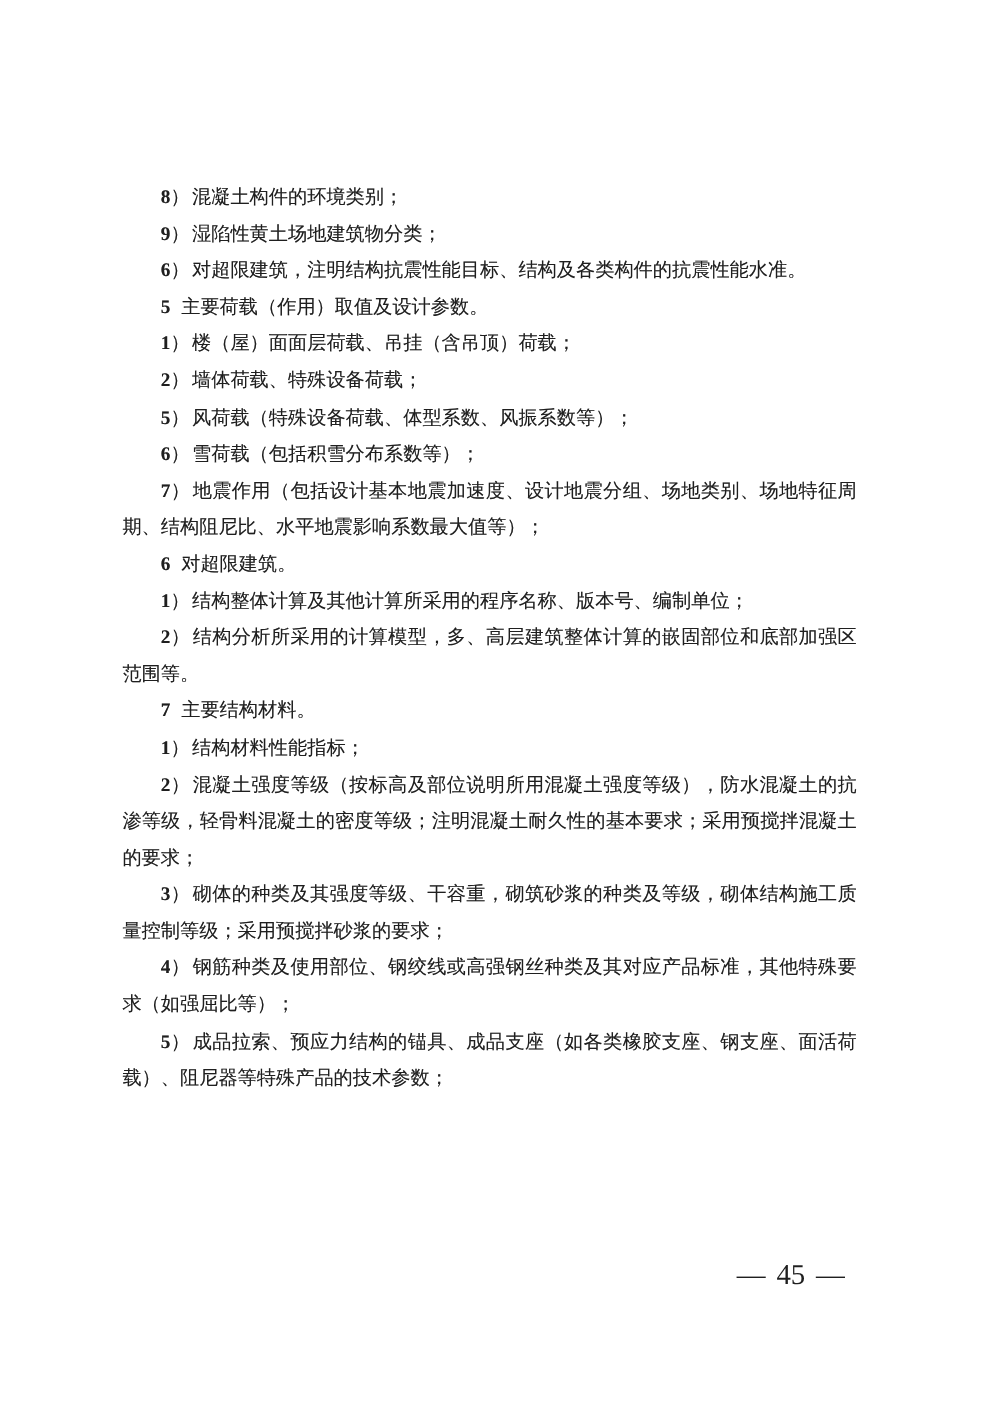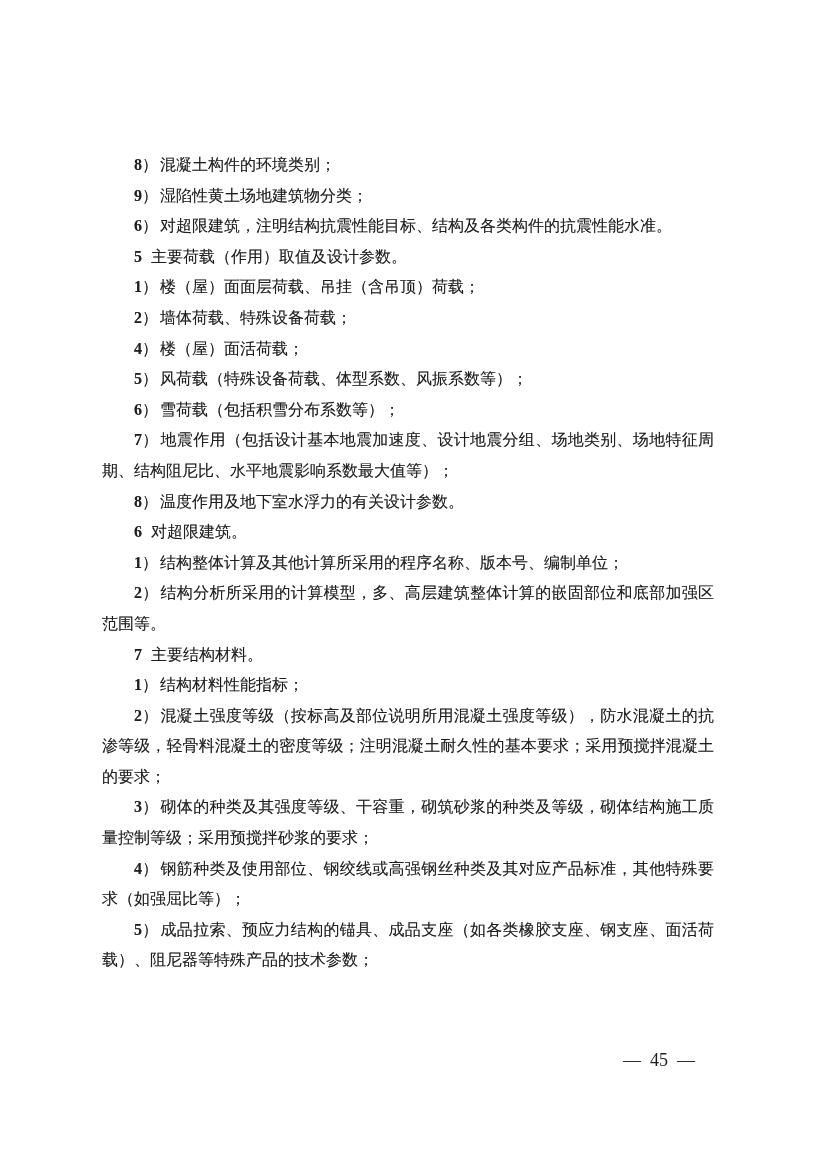--- a/index.html
+++ b/index.html
@@ -43,21 +43,21 @@
   }
   .para.section .pnum {
     margin-right: 9px;
   }
   .page-footer {
     position: absolute;
     top: 1050px;
     left: 599px;
     width: 120px;
     text-align: center;
-    font-size: 18px;
+    font-size: 24px;
     color: #1f1f1f;
     white-space: nowrap;
   }
   .page-footer .pageno {
     margin: 0 9px;
   }
 </style>
 </head>
 <body>
 
@@ -70,29 +70,27 @@
 
   <p class="para item"><b class="pnum">6</b><span class="psep">）</span><span class="ptext">对超限建筑，注明结构抗震性能目标、结构及各类构件的抗震性能水准。</span></p>
 
   <p class="para section"><b class="pnum">5</b><span class="ptext">主要荷载（作用）取值及设计参数。</span></p>
 
   <p class="para item"><b class="pnum">1</b><span class="psep">）</span><span class="ptext">楼（屋）面面层荷载、吊挂（含吊顶）荷载；</span></p>
 
   <p class="para item"><b class="pnum">2</b><span class="psep">）</span><span class="ptext">墙体荷载、特殊设备荷载；</span></p>
 
 
-  <p class="para item"><b class="pnum">4</b><span class="psep">）</span><span class="ptext">楼（屋）面活荷载；</span></p>
 
   <p class="para item"><b class="pnum">5</b><span class="psep">）</span><span class="ptext">风荷载（特殊设备荷载、体型系数、风振系数等）；</span></p>
 
   <p class="para item"><b class="pnum">6</b><span class="psep">）</span><span class="ptext">雪荷载（包括积雪分布系数等）；</span></p>
 
   <p class="para item"><b class="pnum">7</b><span class="psep">）</span><span class="ptext">地震作用（包括设计基本地震加速度、设计地震分组、场地类别、场地特征周期、结构阻尼比、水平地震影响系数最大值等）；</span></p>
 
-  <p class="para item"><b class="pnum">8</b><span class="psep">）</span><span class="ptext">温度作用及地下室水浮力的有关设计参数。</span></p>
 
   <p class="para section"><b class="pnum">6</b><span class="ptext">对超限建筑。</span></p>
 
   <p class="para item"><b class="pnum">1</b><span class="psep">）</span><span class="ptext">结构整体计算及其他计算所采用的程序名称、版本号、编制单位；</span></p>
 
   <p class="para item"><b class="pnum">2</b><span class="psep">）</span><span class="ptext">结构分析所采用的计算模型，多、高层建筑整体计算的嵌固部位和底部加强区范围等。</span></p>
 
   <p class="para section"><b class="pnum">7</b><span class="ptext">主要结构材料。</span></p>
 
   <p class="para item"><b class="pnum">1</b><span class="psep">）</span><span class="ptext">结构材料性能指标；</span></p>

